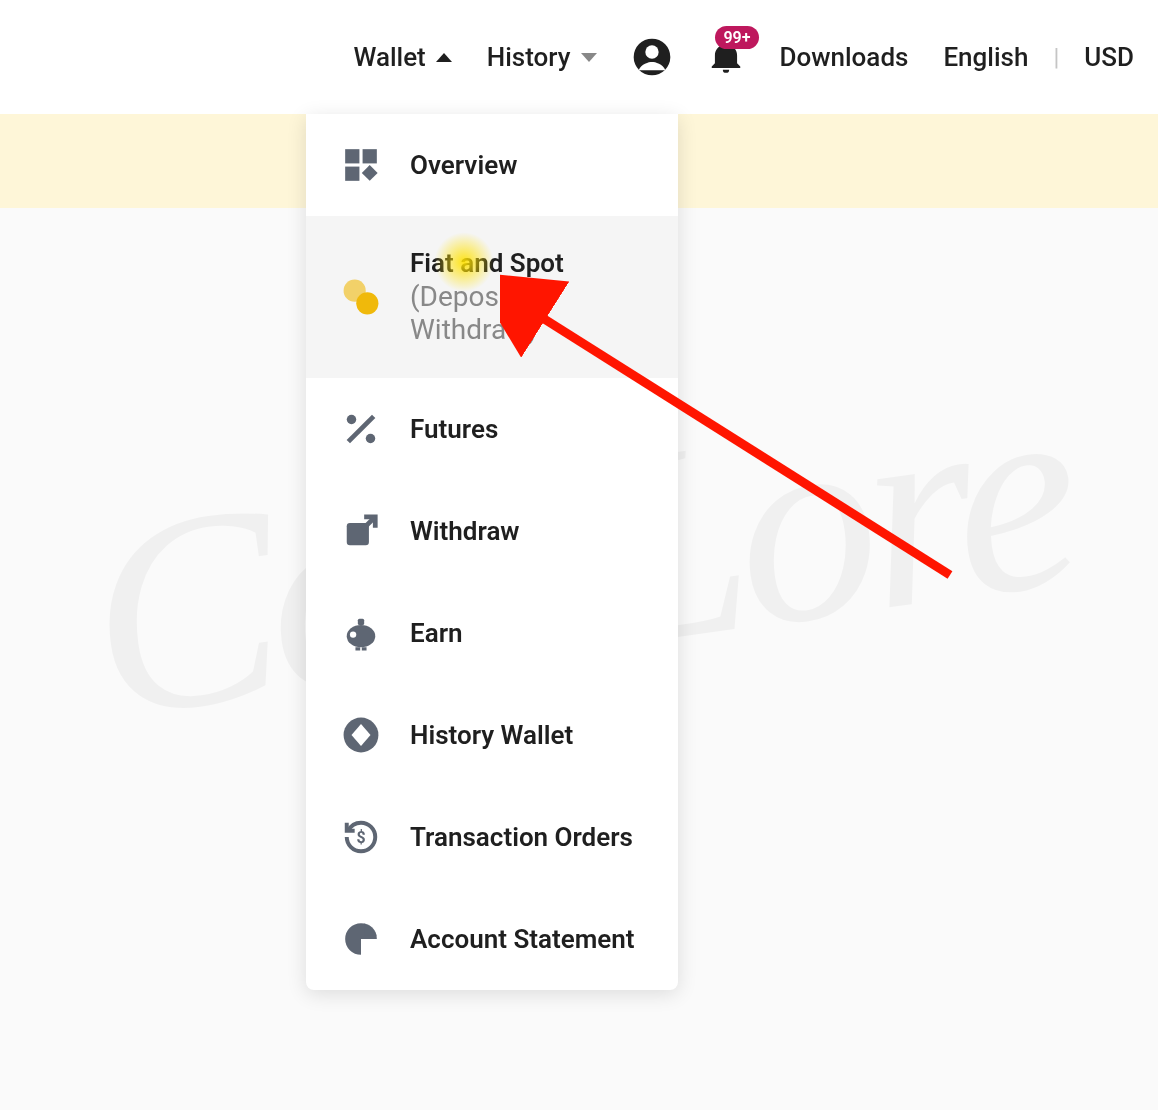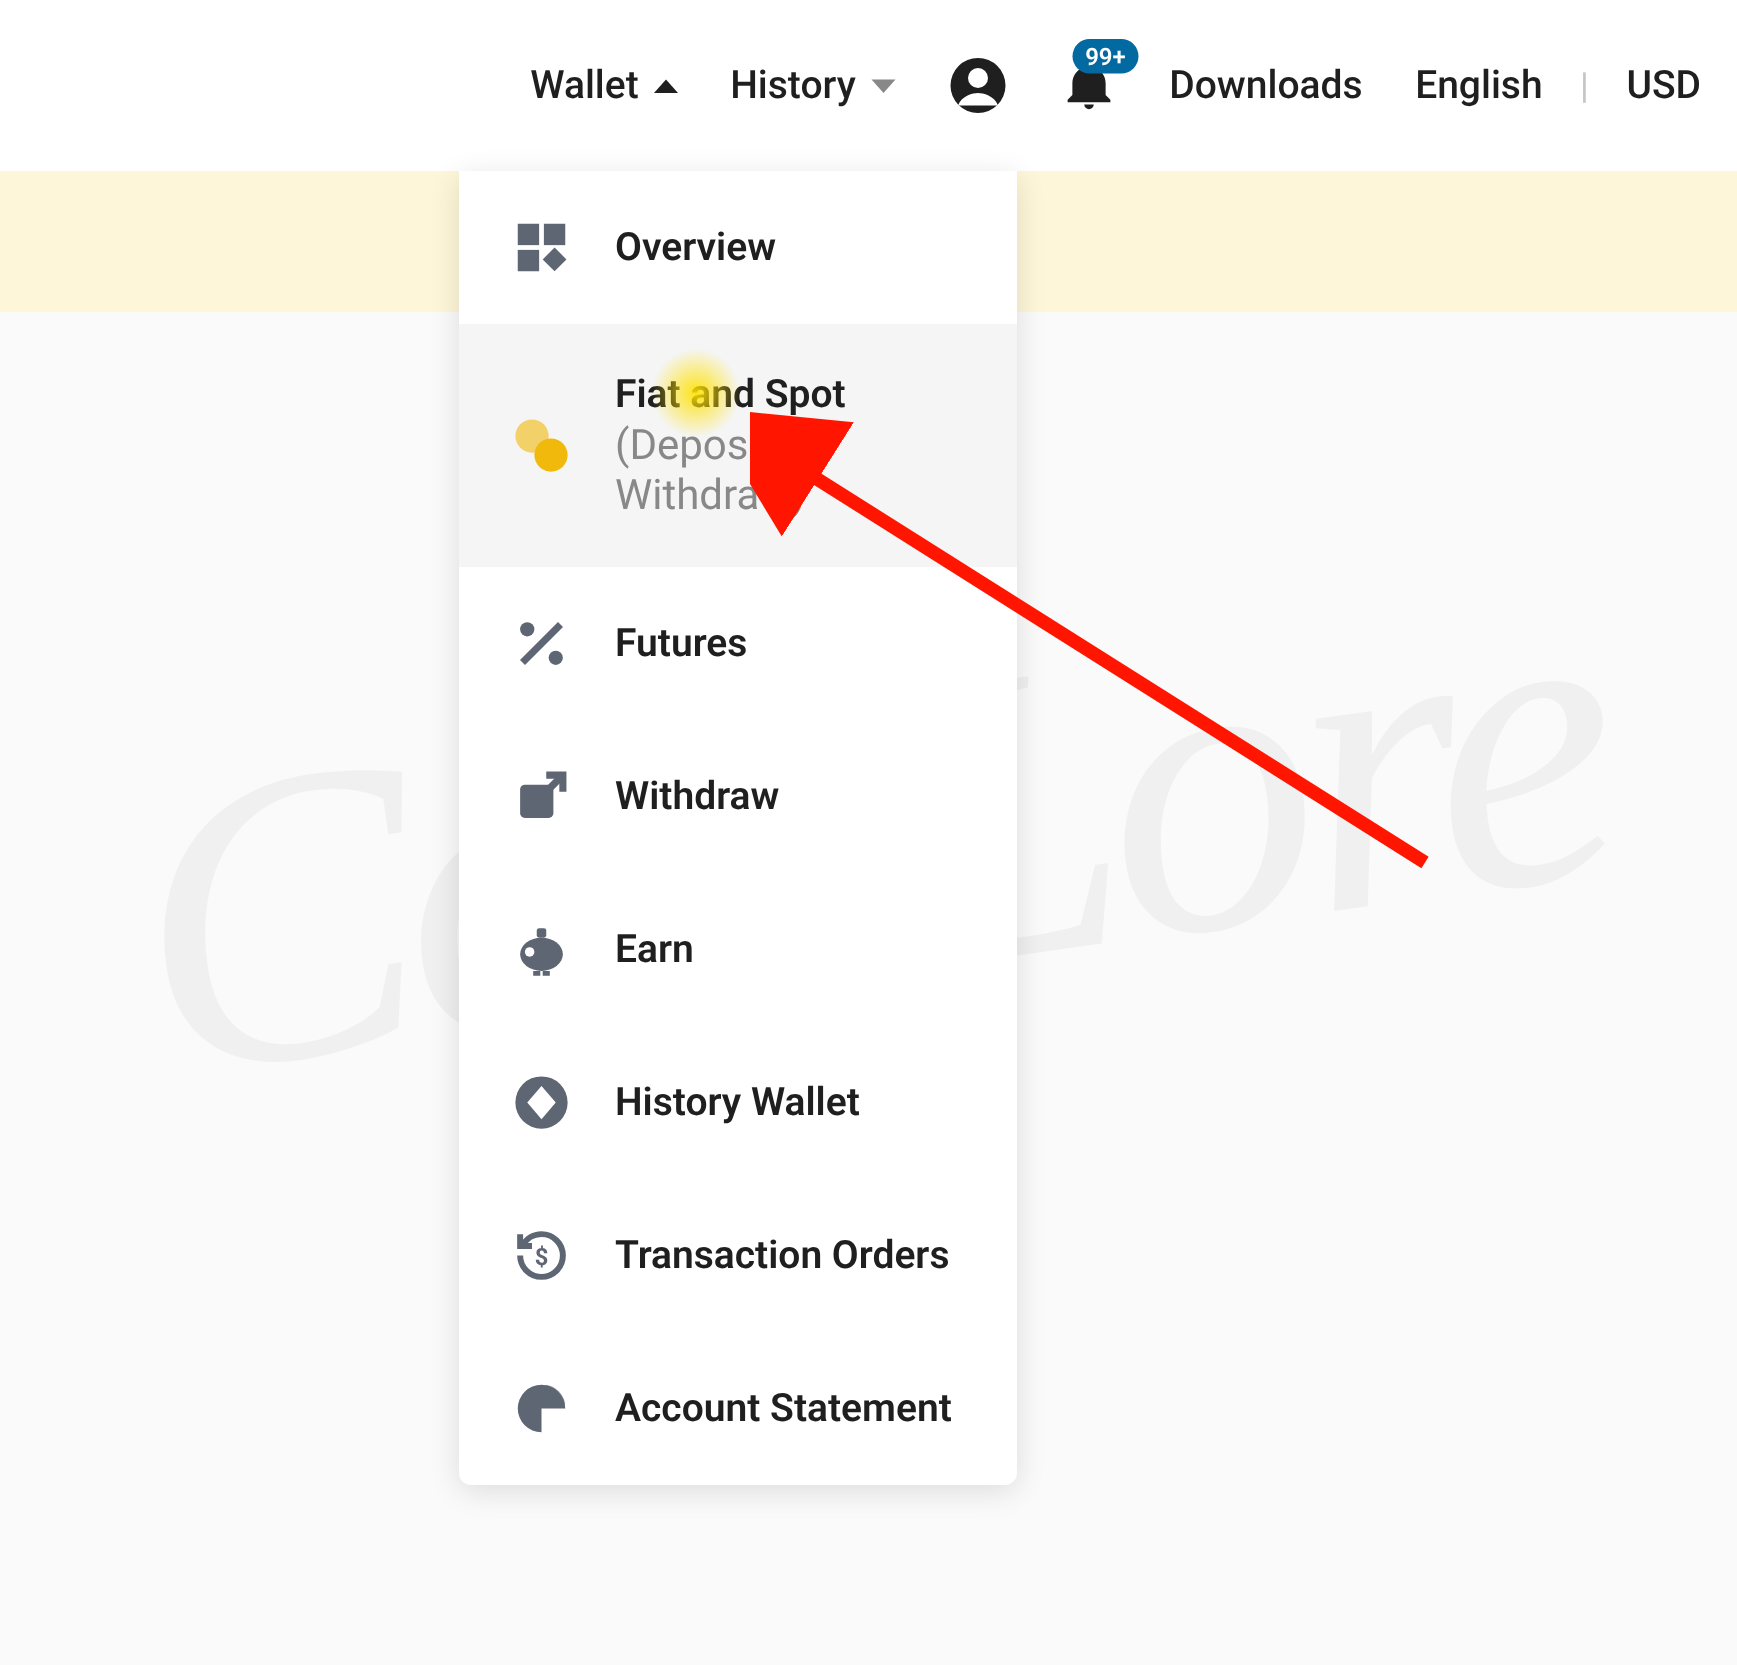--- a/index.html
+++ b/index.html
@@ -38,21 +38,21 @@
   }
   .caret-up { border-bottom: 9px solid #1f1f1f; }
   .caret-down { border-top: 9px solid #888; }
   .icon-btn { display: inline-flex; align-items: center; cursor: pointer; }
   .avatar svg { width: 40px; height: 40px; }
   .bell-wrap { position: relative; display: inline-flex; }
   .bell-wrap svg { width: 38px; height: 38px; }
   .badge {
     position: absolute;
     top: -12px; right: -14px;
-    background: #0369a1;
+    background: #be185d;
     color: #fff;
     font-size: 16px;
     font-weight: 600;
     padding: 2px 8px;
     border-radius: 14px;
   }
   .sep { color: #c5c5c5; font-size: 24px; margin: 0 -10px; }
   .yellow-band {
     position: absolute;
     top: 114px; left: 0; right: 0;

